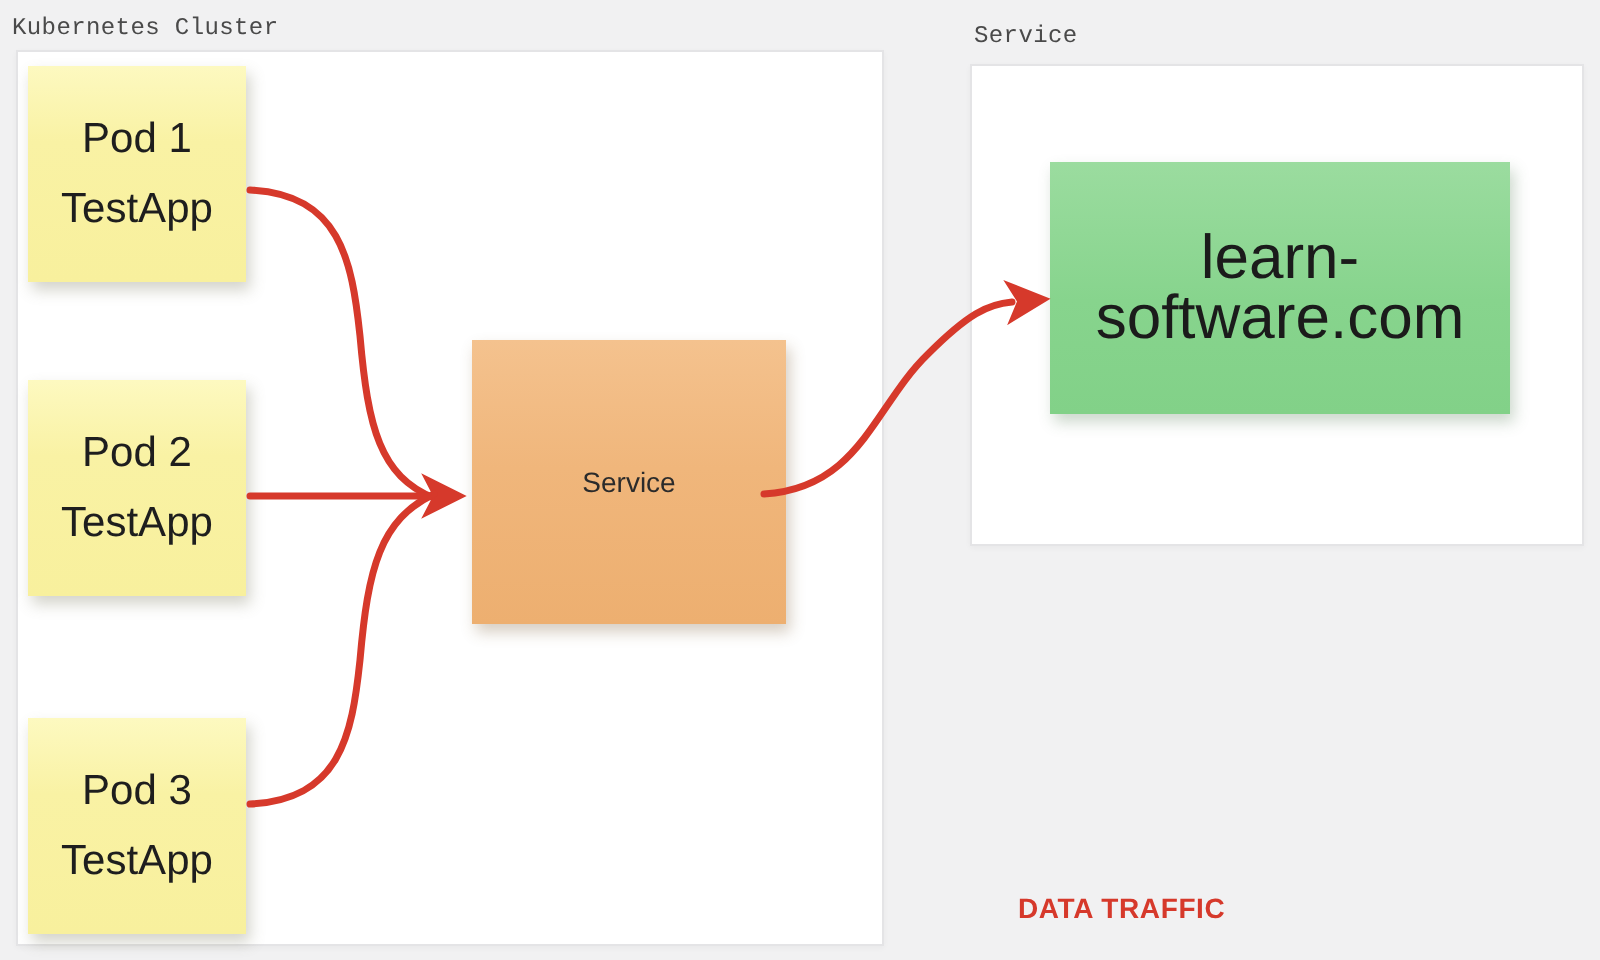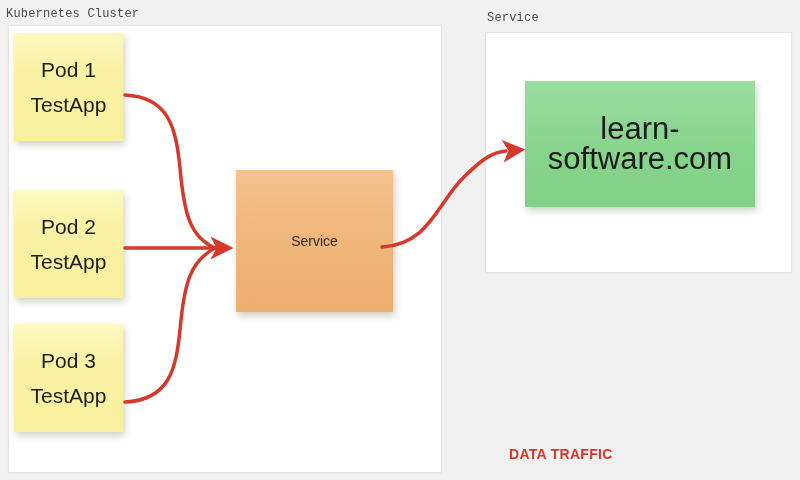--- a/index.html
+++ b/index.html
@@ -43,21 +43,21 @@
     font-size:14px;line-height:19px;color:#2b2b2b;
   }
   .note.website{
     left:525px;top:81px;width:230px;height:126px;
     background:linear-gradient(180deg,#9bdc9f 0%,#87d48d 55%,#82d188 100%);
     box-shadow:2px 4px 7px rgba(70,110,70,.28);
     font-size:31px;line-height:30px;color:#1b1b1b;
   }
   #pod-1{top:33px;}
   #pod-2{top:190px;}
-  #pod-3{top:324px;}
+  #pod-3{top:359px;}
   #arrow-layer{position:absolute;left:0;top:0;width:800px;height:480px;pointer-events:none;}
   .legend{
     position:absolute;left:462px;top:446px;
     font-size:14px;font-weight:bold;
     letter-spacing:.3px;
   }
 </style>
 </head>
 <body>
 

